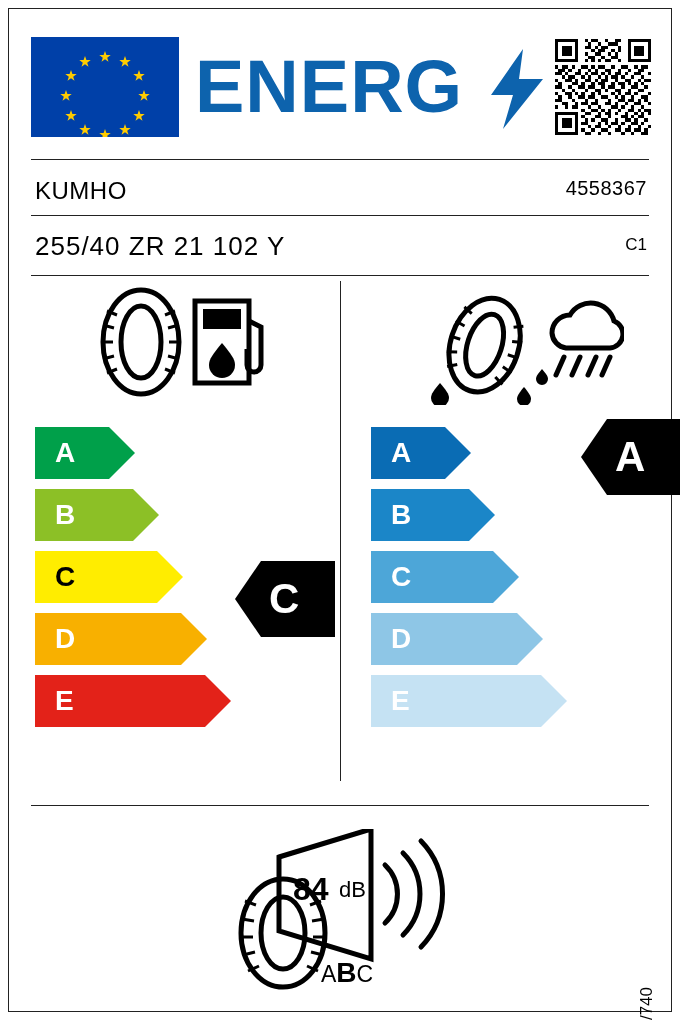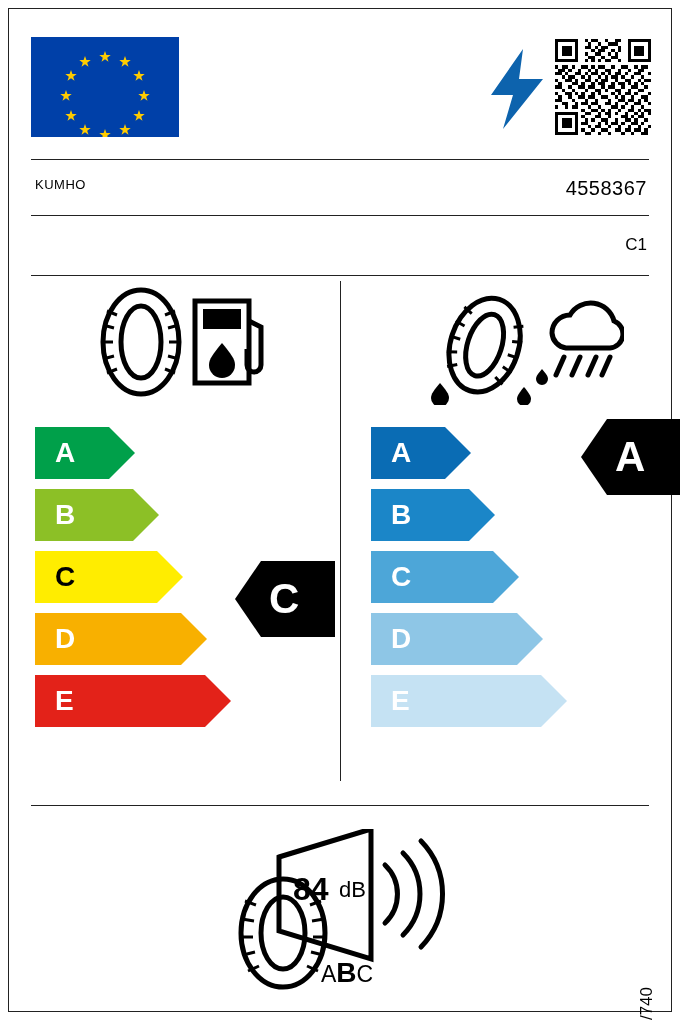--- a/index.html
+++ b/index.html
@@ -79,21 +79,21 @@
   }
   .hr1 { top: 150px; }
   .hr2 { top: 206px; }
   .hr3 { top: 266px; }
   .hr4 { top: 796px; }
 
   .brand {
     position: absolute;
     left: 26px;
     top: 168px;
-    font-size: 13px;
+    font-size: 24px;
     letter-spacing: 0.5px;
   }
   .code {
     position: absolute;
     right: 24px;
     top: 168px;
     font-size: 20px;
     letter-spacing: 0.5px;
   }
   .tyre-size {
@@ -251,20 +251,21 @@
           <polygon points="0,-6 1.4,-1.9 5.7,-1.9 2.2,0.7 3.5,4.8 0,2.3 -3.5,4.8 -2.2,0.7 -5.7,-1.9 -1.4,-1.9" transform="translate(74,98)"></polygon>
           <polygon points="0,-6 1.4,-1.9 5.7,-1.9 2.2,0.7 3.5,4.8 0,2.3 -3.5,4.8 -2.2,0.7 -5.7,-1.9 -1.4,-1.9" transform="translate(54,93)"></polygon>
           <polygon points="0,-6 1.4,-1.9 5.7,-1.9 2.2,0.7 3.5,4.8 0,2.3 -3.5,4.8 -2.2,0.7 -5.7,-1.9 -1.4,-1.9" transform="translate(40,79)"></polygon>
           <polygon points="0,-6 1.4,-1.9 5.7,-1.9 2.2,0.7 3.5,4.8 0,2.3 -3.5,4.8 -2.2,0.7 -5.7,-1.9 -1.4,-1.9" transform="translate(35,59)"></polygon>
           <polygon points="0,-6 1.4,-1.9 5.7,-1.9 2.2,0.7 3.5,4.8 0,2.3 -3.5,4.8 -2.2,0.7 -5.7,-1.9 -1.4,-1.9" transform="translate(40,39)"></polygon>
           <polygon points="0,-6 1.4,-1.9 5.7,-1.9 2.2,0.7 3.5,4.8 0,2.3 -3.5,4.8 -2.2,0.7 -5.7,-1.9 -1.4,-1.9" transform="translate(54,25)"></polygon>
         </g>
       </svg>
     </div>
 
+    <div class="energ-word">ENERG</div>
 
     <svg class="bolt" viewBox="0 0 56 80">
       <polygon points="34,0 2,46 24,46 14,80 54,30 30,30" fill="#0d63ad"></polygon>
     </svg>
 
     <svg class="qr" viewBox="0 0 29 29" shape-rendering="crispEdges">
       <rect width="29" height="29" fill="#fff"></rect>
       <g fill="#000">
         <rect x="0" y="0" width="7" height="1"></rect>
           <rect x="0" y="6" width="7" height="1"></rect>
@@ -490,20 +491,21 @@
           <rect x="26" y="28" width="2" height="1"></rect>
       </g>
     </svg>
   </div>
 
   <div class="hr hr1"></div>
   <div class="brand">KUMHO</div>
   <div class="code">4558367</div>
 
   <div class="hr hr2"></div>
+  <div class="tyre-size">255/40 ZR 21 102 Y</div>
   <div class="class-code">C1</div>
 
   <div class="hr hr3"></div>
   <div class="vdiv"></div>
 
   <svg class="pic-fuel" viewBox="0 0 180 110">
     <g>
       <ellipse cx="52" cy="55" rx="38" ry="52" fill="none" stroke="#000" stroke-width="5"></ellipse>
       <ellipse cx="52" cy="55" rx="20" ry="36" fill="none" stroke="#000" stroke-width="5"></ellipse>
       <g stroke="#000" stroke-width="3">

